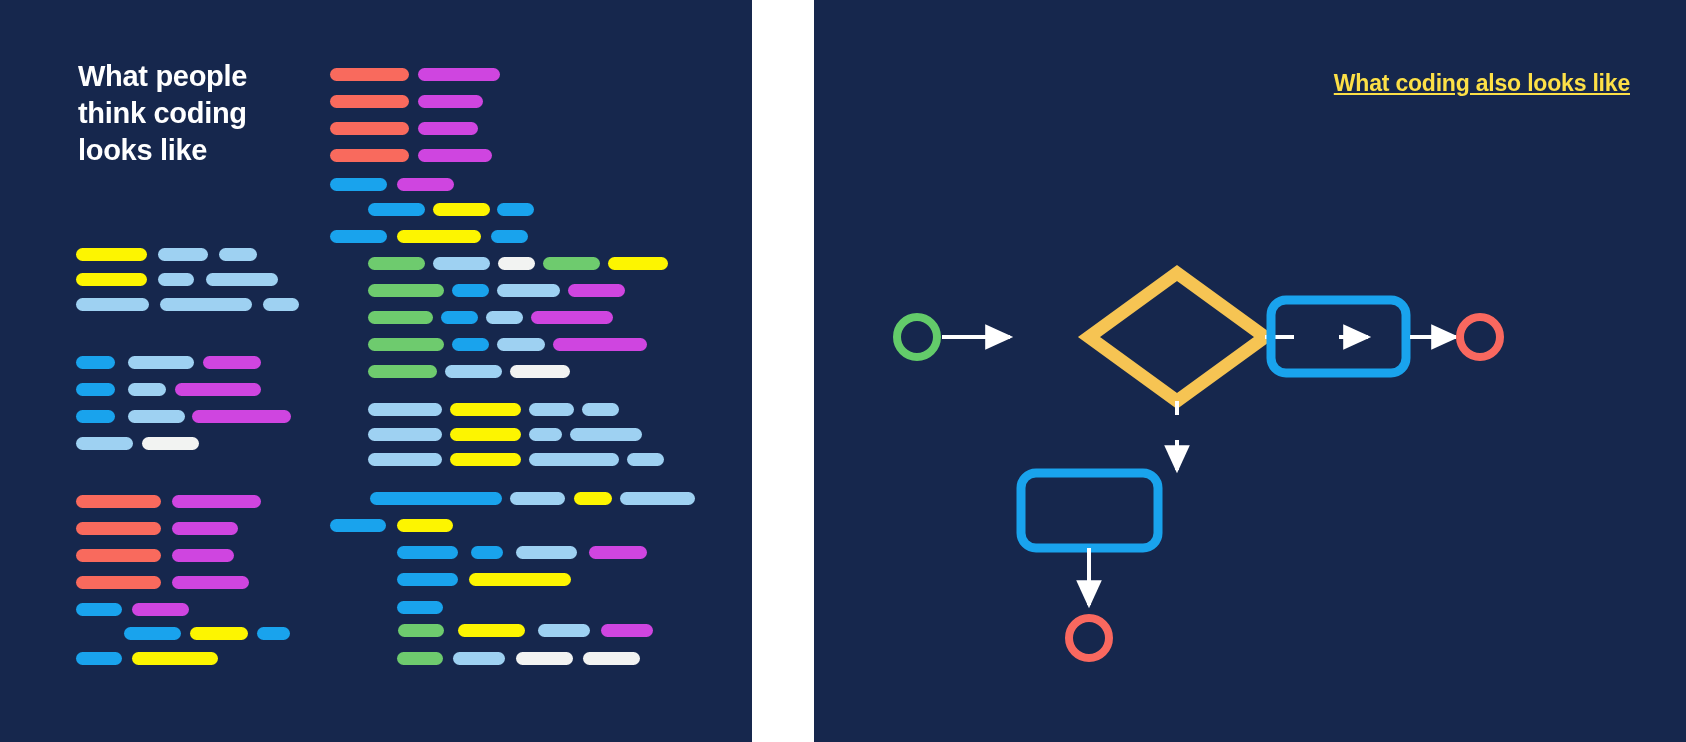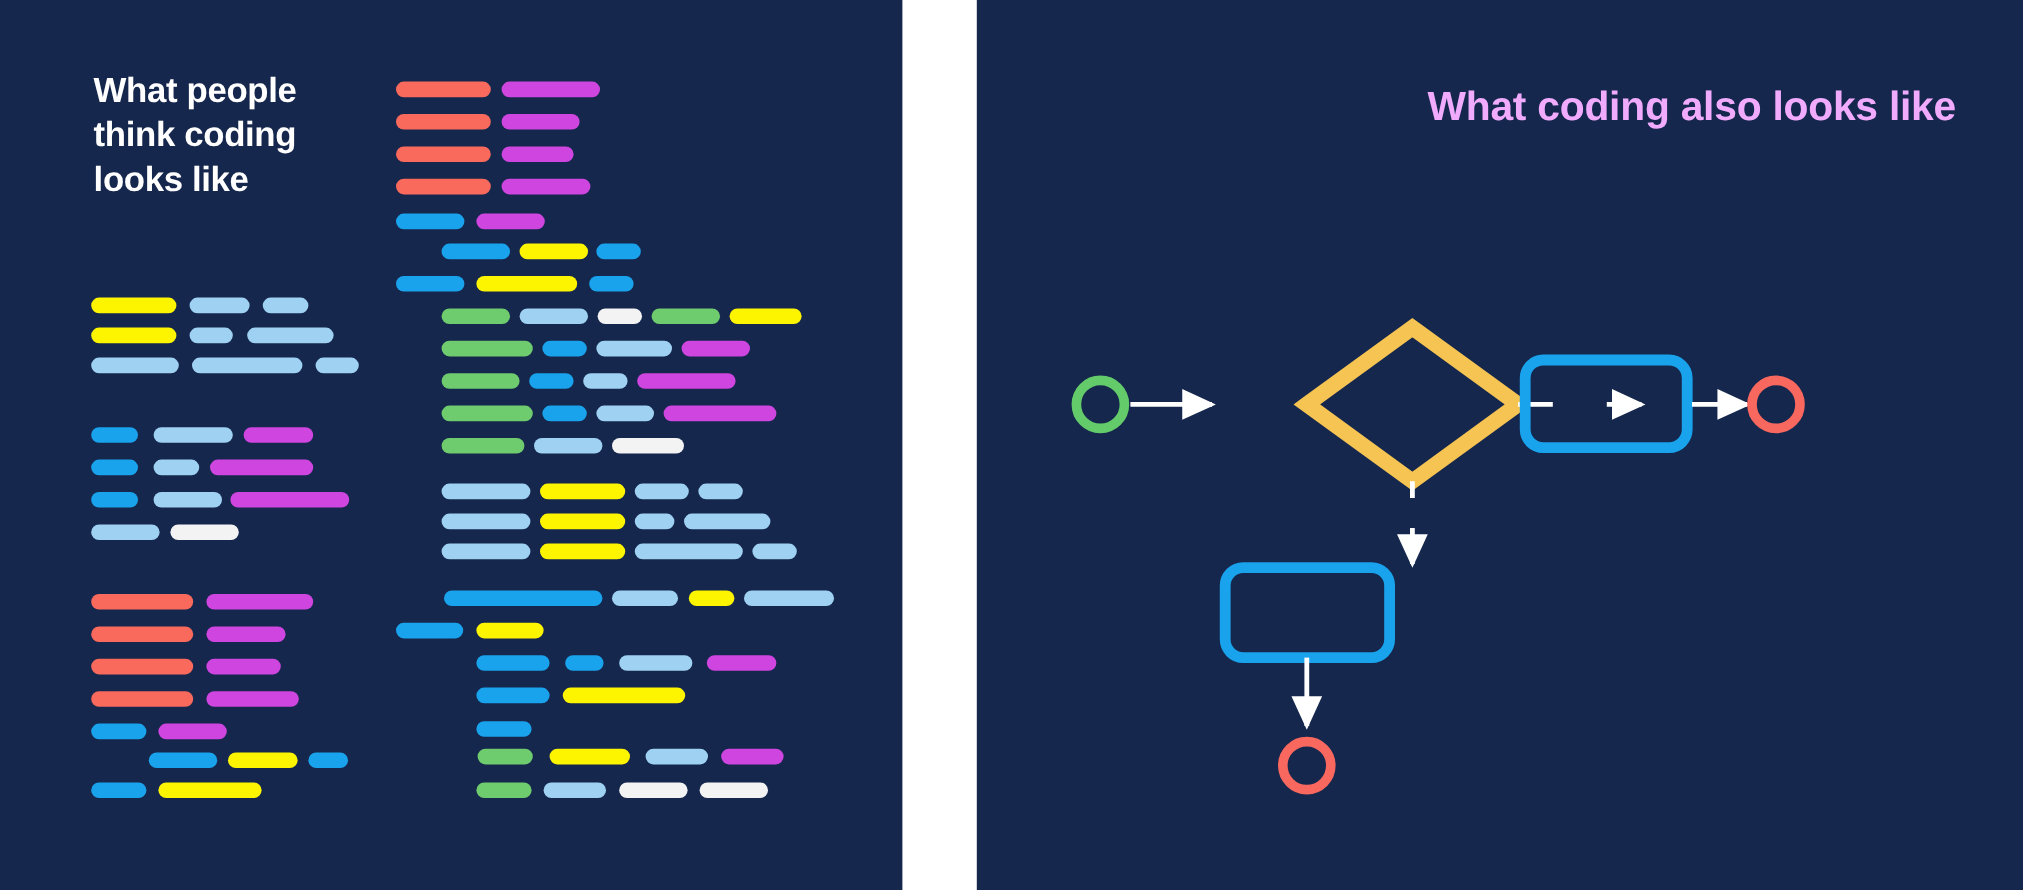--- a/index.html
+++ b/index.html
@@ -16,22 +16,23 @@
     color:#ffffff;font-weight:bold;font-size:29px;line-height:1.28;
     letter-spacing:-0.3px;
   }
 
   
   .bar{position:absolute;border-radius:999px;}
 
   
   .rtitle{
     position:absolute;right:56px;top:70px;
-    color:#f0abfc;font-weight:bold;font-size:34px;letter-spacing:-0.2px;
+    color:#fde047;font-weight:bold;font-size:23px;letter-spacing:-0.2px;
     white-space:nowrap;
+    text-decoration:underline;
   }
 
   .flow-svg{position:absolute;left:0;top:0;width:872px;height:742px;overflow:visible;}
 </style>
 </head>
 <body>
 
 <div class="stage">
 
   <div class="panel" id="panel-left">

